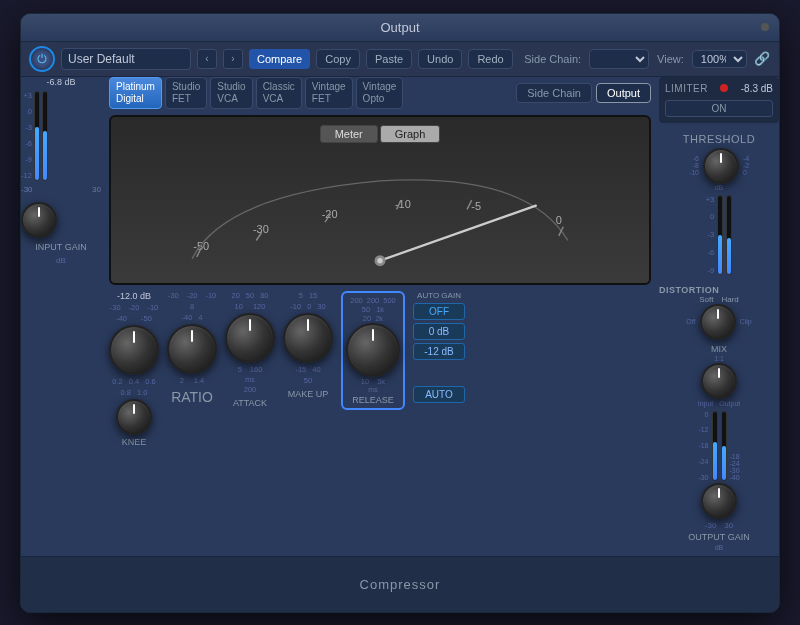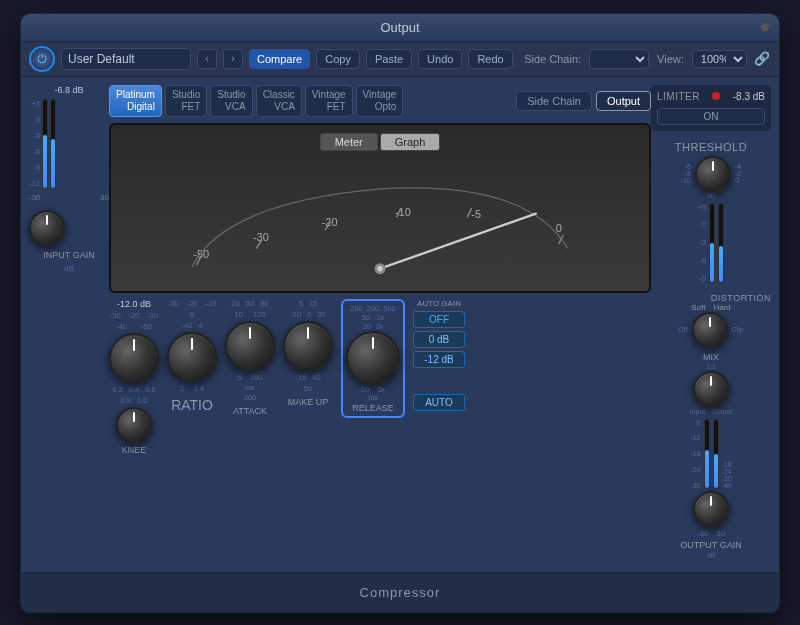--- a/index.html
+++ b/index.html
@@ -140,21 +140,21 @@
       width: 55px;
     }
     .link-icon {
       color: #4488cc;
       font-size: 13px;
     }
     
     .main-content {
       display: flex;
       flex: 1;
-      padding: 8px;
+      gap: 8px;
     }
     
     .left-section {
       display: flex;
       flex-direction: column;
       gap: 4px;
       width: 80px;
     }
     
     .center-section {
@@ -170,21 +170,21 @@
       flex-direction: column;
       gap: 4px;
     }
     .preset-tab {
       background: #1e2d4a;
       border: 1px solid #3a4a6a;
       border-radius: 4px;
       color: #8898a8;
       padding: 3px 6px;
       font-size: 10px;
-      text-align: right;
+      text-align: left;
       cursor: pointer;
       line-height: 1.2;
       min-width: 42px;
     }
     .preset-tab.active {
       background: linear-gradient(180deg, #4a88dd 0%, #2266bb 100%);
       color: #fff;
       border-color: #5599ee;
     }
     .sidechain-output-btns {
@@ -375,21 +375,21 @@
     }
     .threshold-section {
       margin-top: 6px;
     }
     .distortion-section {
       margin-top: 6px;
     }
     
     .bottom-label {
       text-align: center;
-      padding: 12px;
+      padding: 20px;
       color: #8898a8;
       font-size: 13px;
       background: #202e48;
       border-top: 1px solid #1a2540;
       letter-spacing: 1px;
     }
     
     .release-highlight {
       border: 2px solid #4488ff;
       border-radius: 6px;
@@ -691,21 +691,21 @@
         </div>
         <div class="single-fader" style="height:80px;">
           <div class="fill" style="height:50%;background:linear-gradient(to top,#4488ff,#44aaff);"></div>
         </div>
         <div class="single-fader" style="height:80px;">
           <div class="fill" style="height:45%;background:linear-gradient(to top,#4488ff,#44aaff);"></div>
         </div>
       </div>
 
       <div class="distortion-section">
-        <div style="font-size:9px;color:#8898a8;text-align:right;text-transform:uppercase;letter-spacing:0.5px;">DISTORTION</div>
+        <div style="font-size:9px;color:#8898a8;text-align:left;text-transform:uppercase;letter-spacing:0.5px;font-weight:bold;">DISTORTION</div>
         <div style="font-size:8px;color:#8898a8;text-align:center;display:flex;gap:8px;justify-content:center;">
           <span>Soft</span>
           <span>Hard</span>
         </div>
         <div style="display:flex;gap:4px;align-items:center;justify-content:center;">
           <div style="font-size:7px;color:#5566a0;text-align:center;">Off</div>
           <div class="knob small"></div>
           <div style="font-size:7px;color:#5566a0;text-align:center;">Clip</div>
         </div>
       </div>

